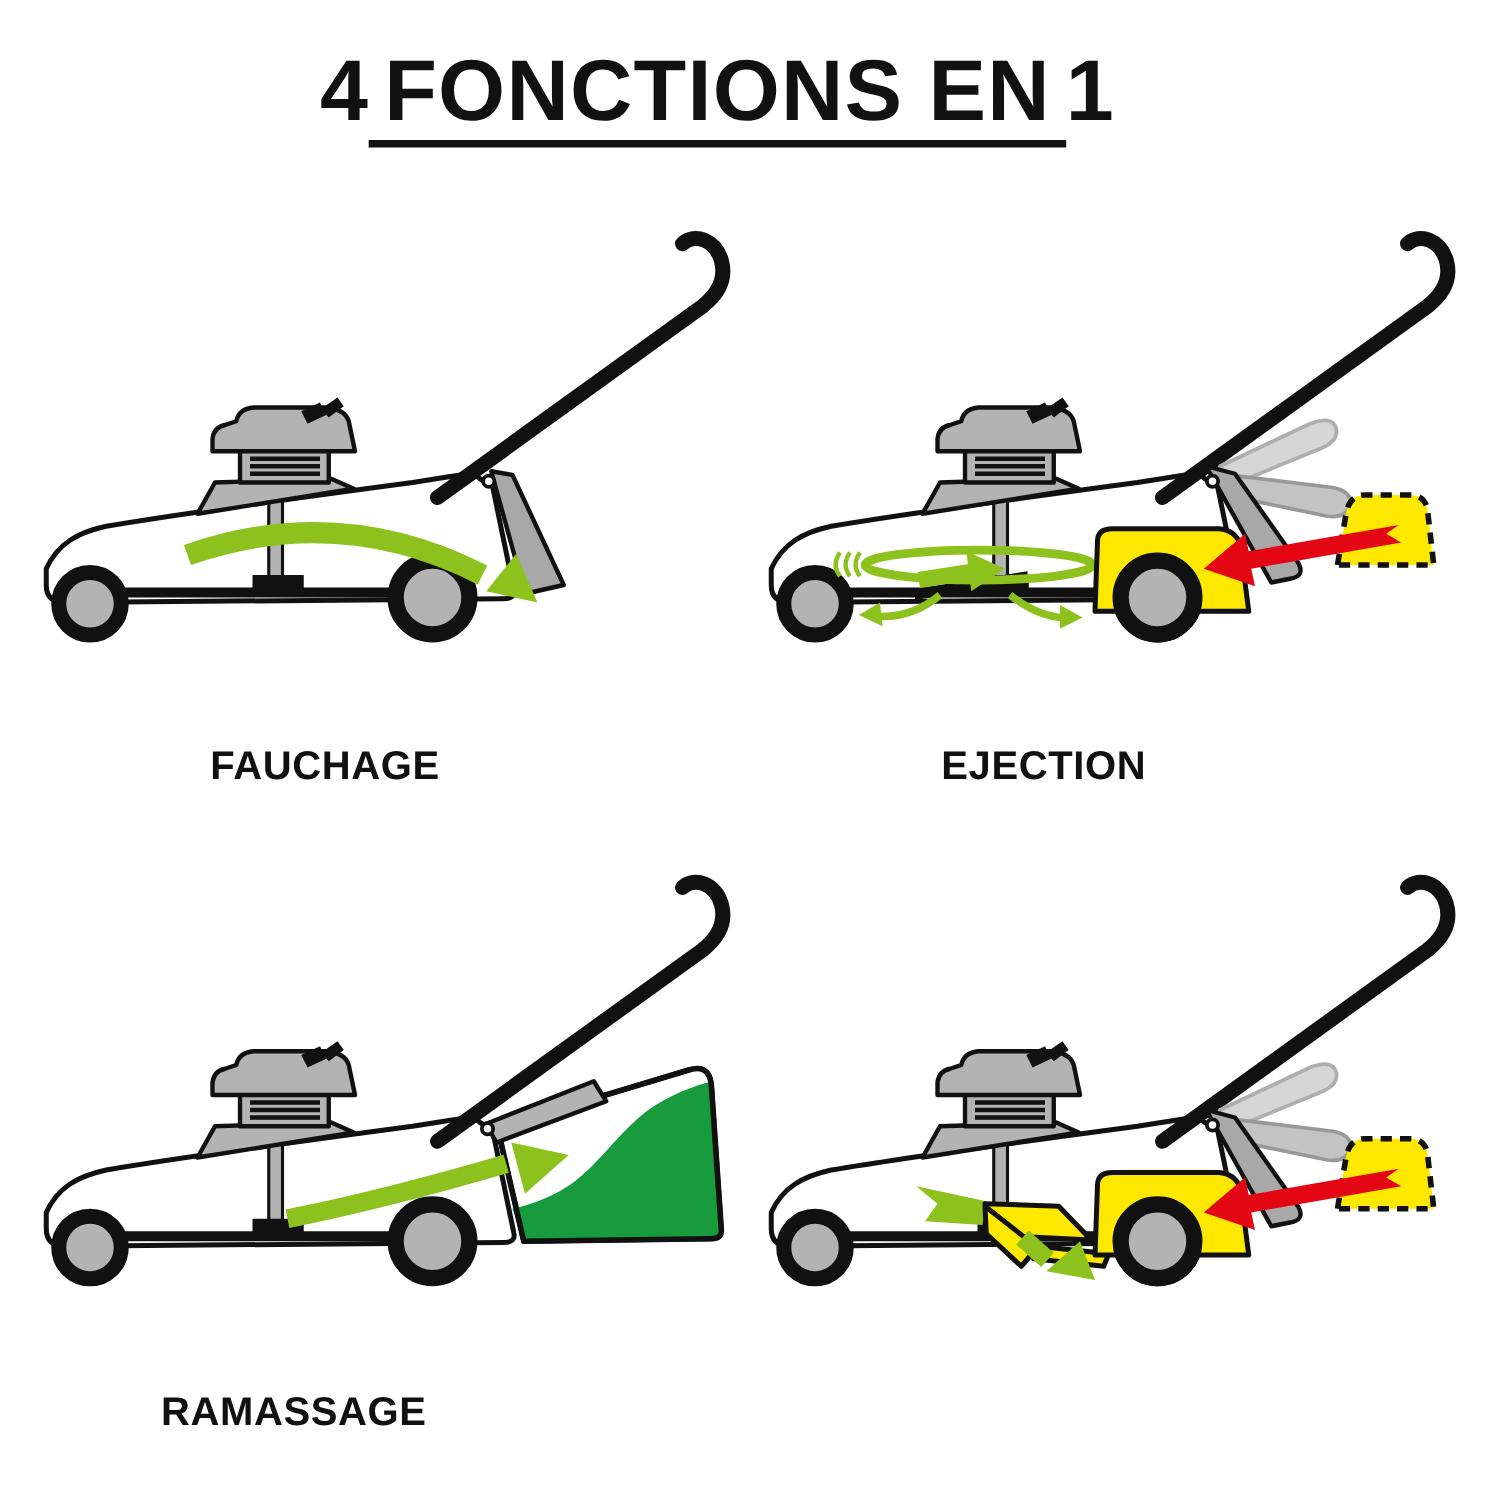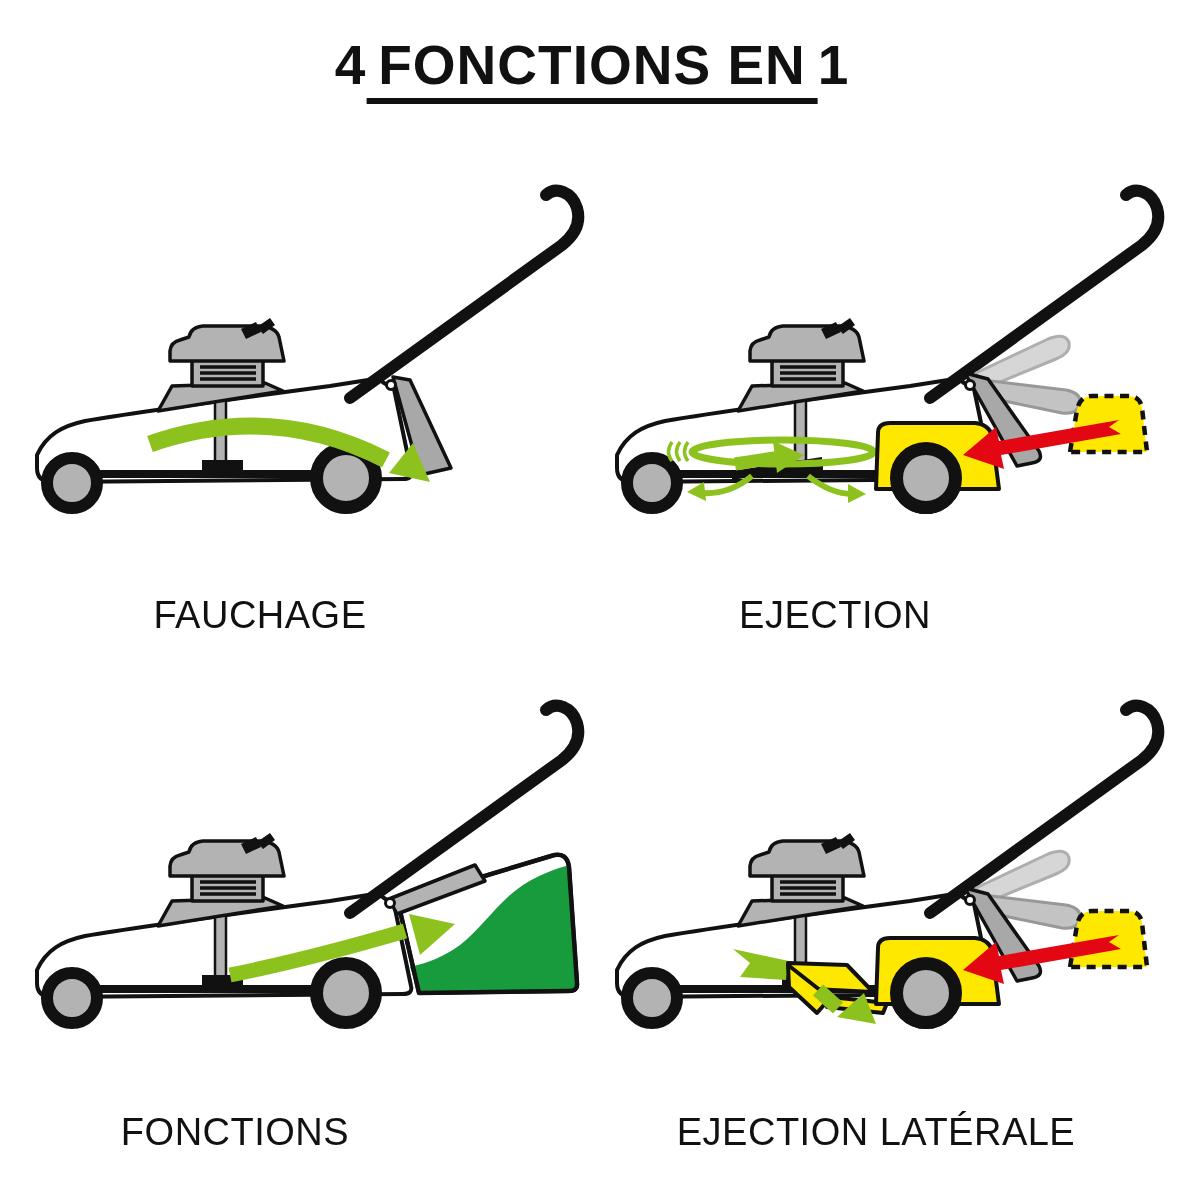--- a/index.html
+++ b/index.html
@@ -1,21 +1,21 @@
 <!DOCTYPE html>
 <html style="--green: #8dc21e; --dark_green: #189b3d; --yellow: #ffe800; --red: #e30613; --gray: #b3b3b3; --ghost_gray: #c9c9c9; --ink: #111111; --background: #ffffff;"><head>
 <meta charset="utf-8">
 <style>
   html,body{margin:0;padding:0;background:#fff;}
   .stage{position:relative;width:1200px;height:1200px;background:#fff;overflow:hidden;
          font-family:"Liberation Sans",sans-serif;}
-  .title{position:absolute;top:38px;left:592px;transform:translateX(-50%);
-         font-size:55px;font-weight:bold;color:var(--ink);white-space:nowrap;letter-spacing:1px;line-height:1;}
+  .title{position:absolute;top:38px;left:574px;transform:translateX(-50%);
+         font-size:69px;font-weight:bold;color:var(--ink);white-space:nowrap;letter-spacing:1px;line-height:1;}
   .title .u{display:inline-block;padding:0 12px 5px 12px;border-bottom:6px solid var(--ink);}
-  .plabel{position:absolute;transform:translateX(-50%);font-size:38px;font-weight:normal;
+  .plabel{position:absolute;transform:translateX(-50%);font-size:32px;font-weight:bold;
           color:var(--ink);white-space:nowrap;letter-spacing:.5px;line-height:1;}
   svg.panel{position:absolute;width:600px;height:460px;overflow:visible;}
   
   .body-fill{fill:#ffffff;stroke:var(--ink);stroke-width:4;stroke-linejoin:round;}
   .ink{fill:var(--ink);}
   .gray{fill:var(--gray);stroke:var(--ink);stroke-width:3.5;stroke-linejoin:round;}
   .gray-thin{fill:var(--gray);stroke:var(--ink);stroke-width:2.5;}
   .finline{stroke:var(--ink);stroke-width:3.5;fill:none;}
   .wheel-front{fill:var(--gray);stroke:var(--ink);stroke-width:12;}
   .wheel-rear{fill:var(--gray);stroke:var(--ink);stroke-width:13;}
@@ -128,15 +128,14 @@
         <polygon class="yellow" points="250,352 307,358 303,368 247,362"></polygon>
       </g>
       <path class="greenln" stroke-width="15" d="M238,345 L258,363"></path>
       <polygon class="green" points="296,379 284,348 257,372"></polygon>
       <use href="#rear-accessories"></use>
     </g>
   </svg>
 
   <div class="plabel" style="left:260px;top:596px">FAUCHAGE</div>
   <div class="plabel" style="left:835px;top:596px">EJECTION</div>
-  <div class="plabel" style="left:235px;top:1113px">FONCTIONS</div>
-  <div class="plabel" style="left:876px;top:1113px">EJECTION LATÉRALE</div>
+  <div class="plabel" style="left:235px;top:1113px">RAMASSAGE</div>
 </div>
 
 </body></html>

